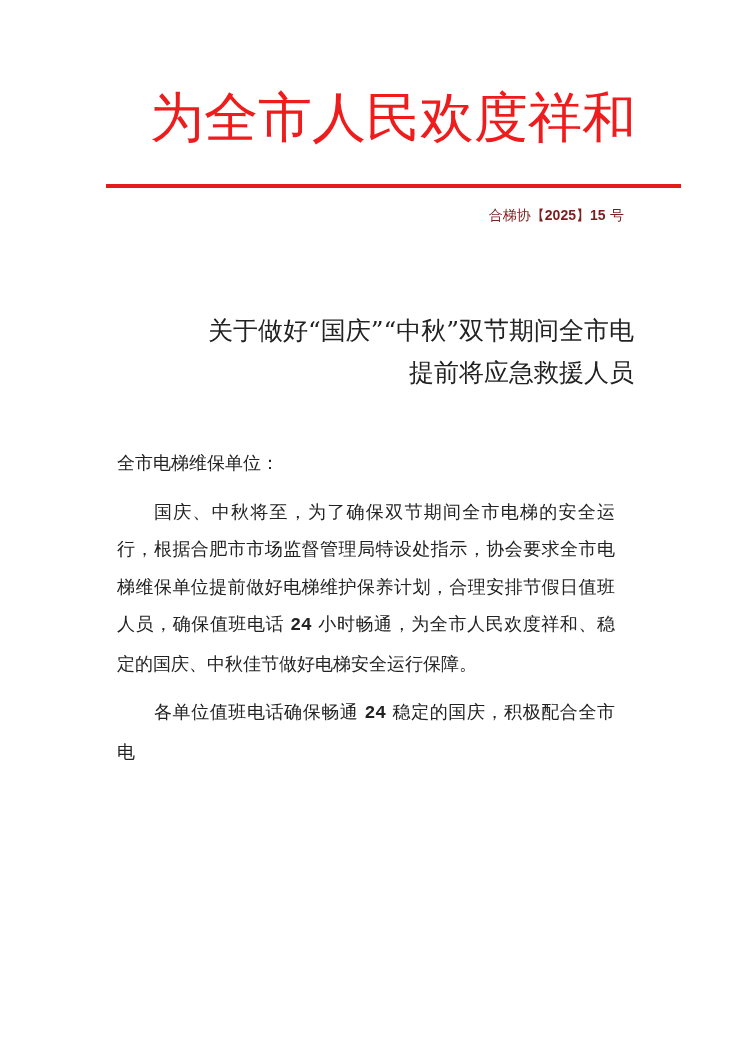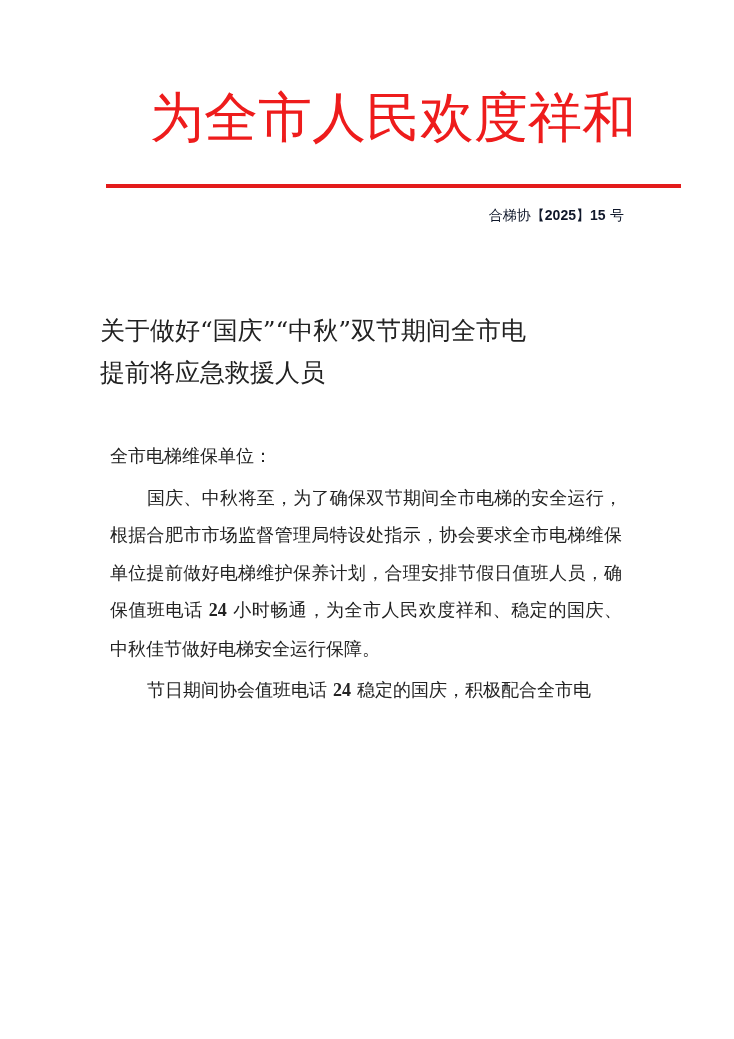--- a/index.html
+++ b/index.html
@@ -36,55 +36,55 @@
       height: 4px;
       background: #e31b1b;
     }
     .doc-number {
       position: absolute;
       right: 110px;
       top: 204px;
       font-family: "DejaVu Sans", "Liberation Sans", sans-serif;
       font-size: 14px;
       line-height: 22px;
-      color: #0f172a;
+      color: #7f1d1d;
       white-space: nowrap;
     }
     .doc-number .num {
       font-family: "Liberation Sans", sans-serif;
       font-weight: bold;
     }
     .notice-title {
       position: absolute;
       left: 100px;
       top: 310px;
       width: 534px;
-      text-align: left;
+      text-align: right;
       font-size: 25px;
       line-height: 42px;
       color: #222;
     }
     .body-text {
       position: absolute;
       left: 106px;
       top: 433px;
       width: 520px;
       font-size: 18px;
       line-height: 37.5px;
       color: #222;
       text-align: justify;
     }
     .body-text p {
-      margin: 4px;
+      margin: 11px;
     }
     .body-text .indent {
       text-indent: 37px;
     }
     .body-text .num {
-      font-family: Liberation Serif, serif;
+      font-family: Liberation Mono, monospace;
       font-weight: bold;
       padding: 0 6px;
     }
   </style>
 </head>
 <body>
 
 <div class="org-title">为全市人民欢度祥和</div>
 
 <div class="red-rule"></div>
@@ -92,14 +92,14 @@
 <div class="doc-number"><span>合梯协【</span><span class="num">2025</span><span>】</span><span class="num">15</span><span> 号</span></div>
 
 <div class="notice-title">
   <div>关于做好“国庆”“中秋”双节期间全市电</div>
   <div>提前将应急救援人员</div>
 </div>
 
 <div class="body-text">
   <p>全市电梯维保单位：</p>
   <p class="indent"><span>国庆、中秋将至，为了确保双节期间全市电梯的安全运行，根据合肥市市场监督管理局特设处指示，协会要求全市电梯维保单位提前做好电梯维护保养计划，合理安排节假日值班人员，确保值班电话</span><span class="num">24</span><span>小时畅通，为全市人民欢度祥和、稳定的国庆、中秋佳节做好电梯安全运行保障。</span></p>
-  <p class="indent"><span>节日期间协会值班电话</span><span class="num">24</span><span>稳定的国庆，积极配合全市电</span></p>
+  <p class="indent"><span>各单位值班电话确保畅通</span><span class="num">24</span><span>稳定的国庆，积极配合全市电</span></p>
 </div>
 
 </body></html>

